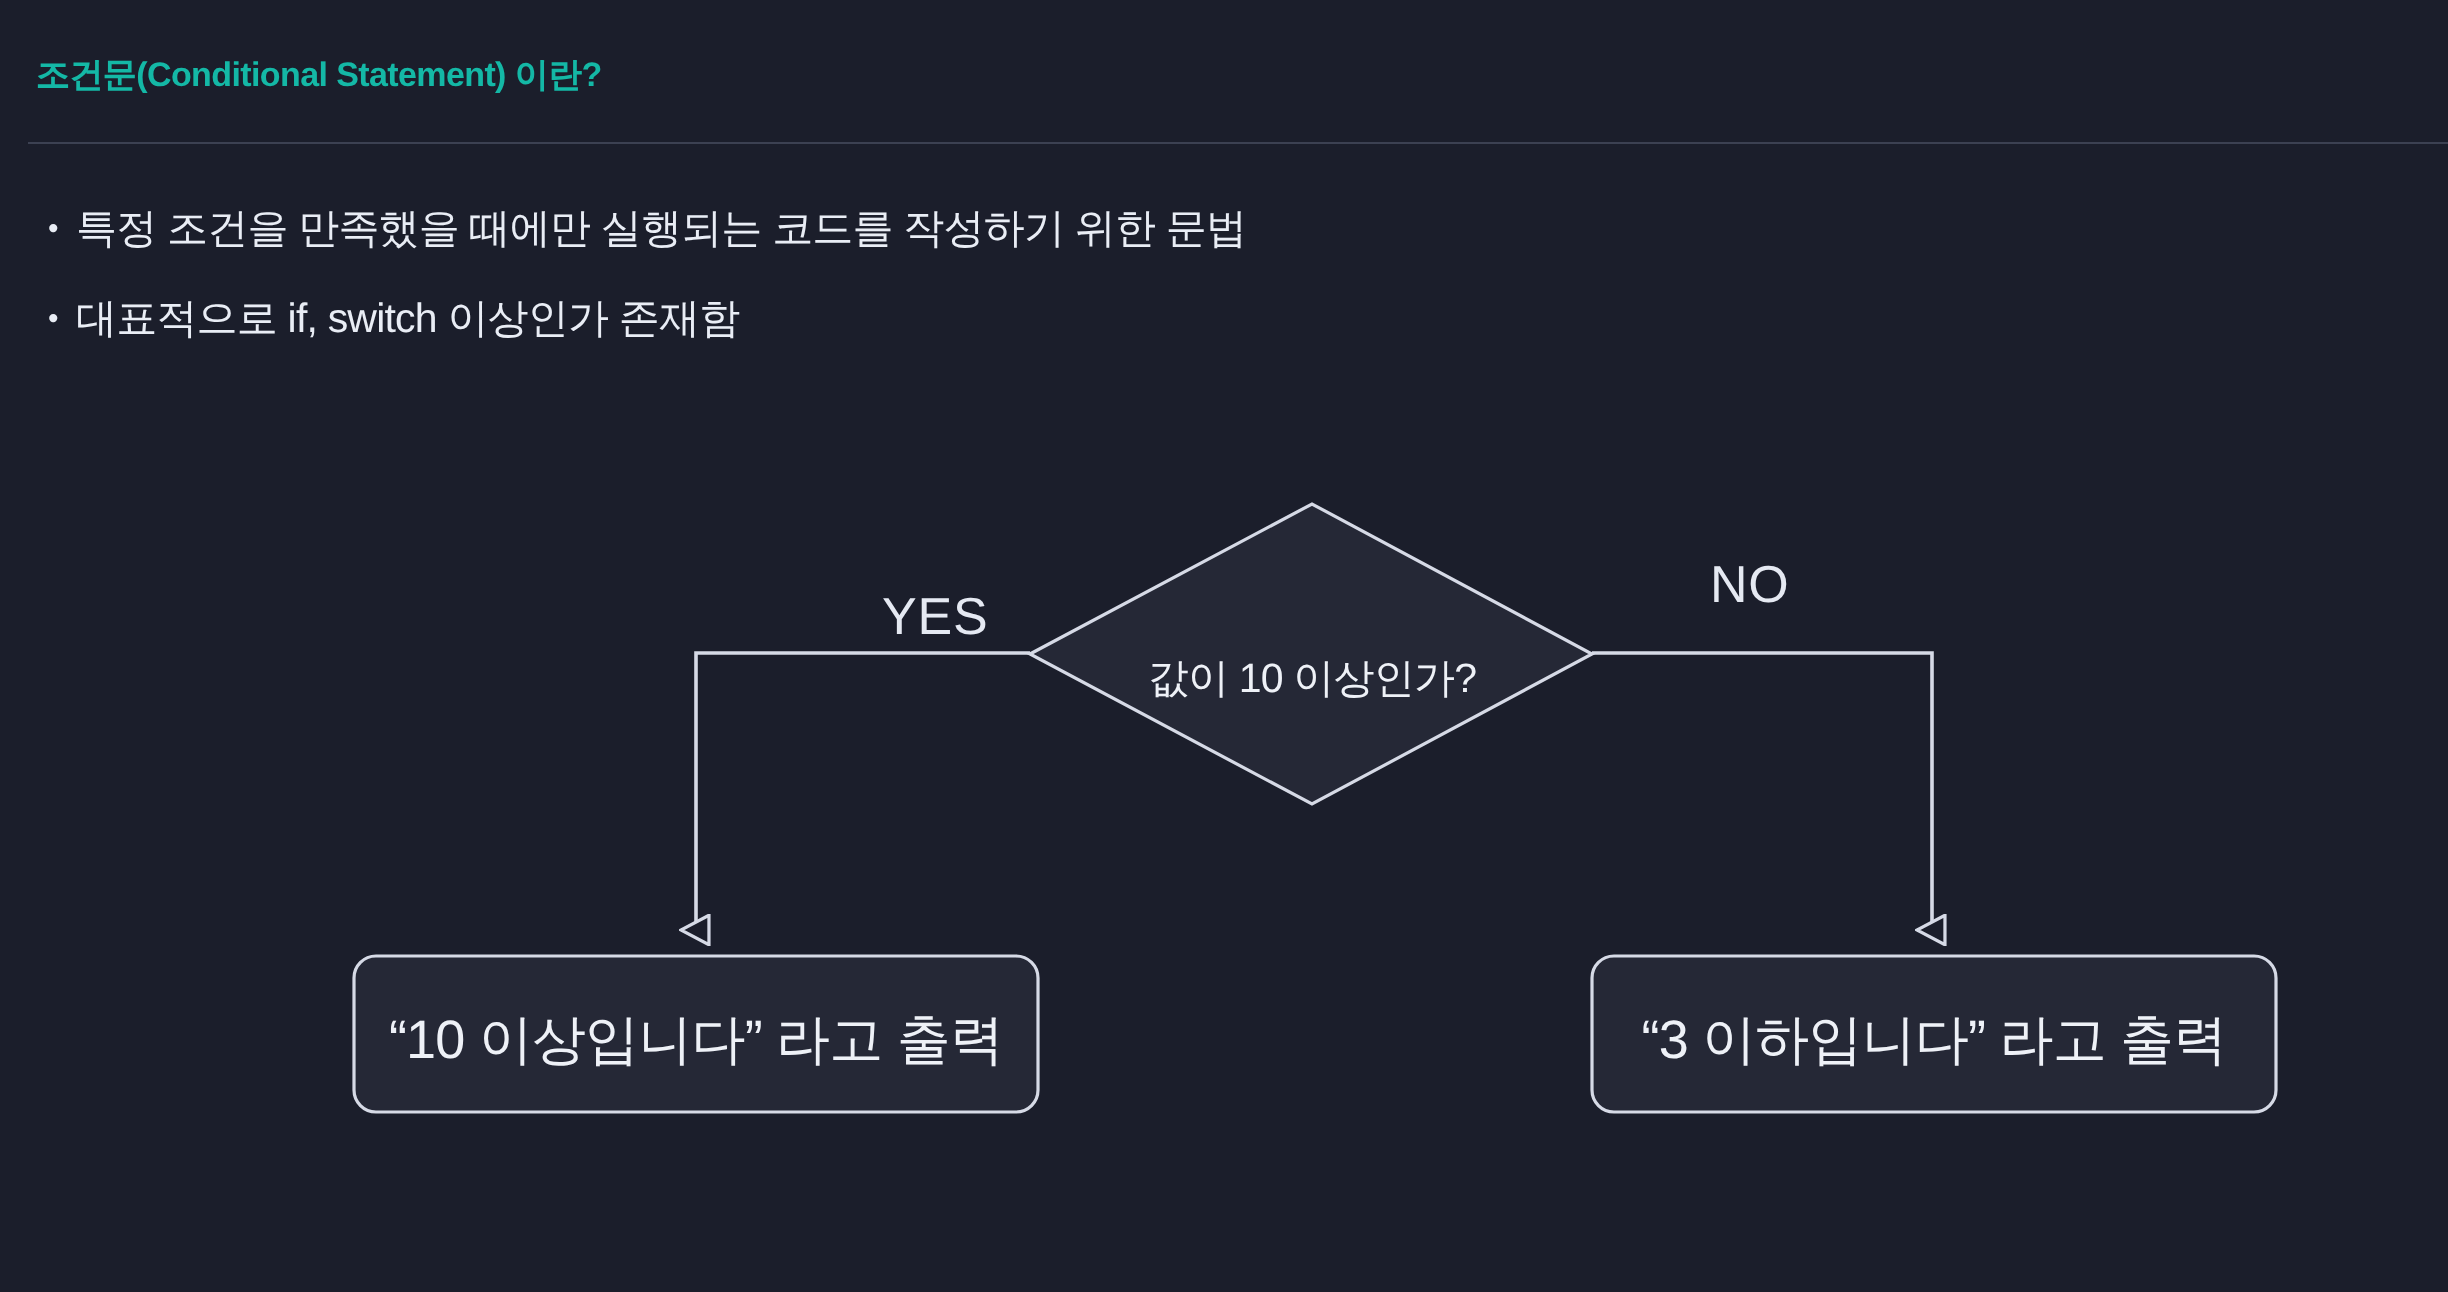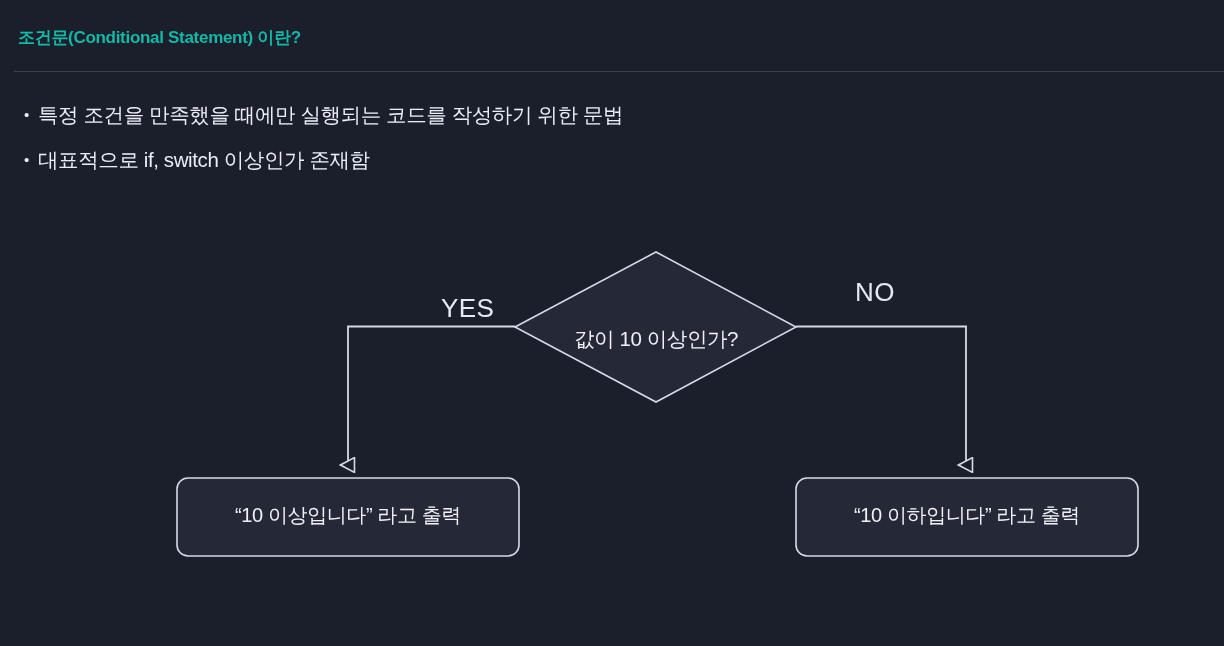--- a/index.html
+++ b/index.html
@@ -104,21 +104,21 @@
     font-size: 20.5px;
     color: #eef1f7;
     letter-spacing: -0.4px;
     white-space: nowrap;
     margin-top: 12px;
   }
 
   .process-label {
     position: absolute;
     top: 502px;
-    font-size: 20px;
+    font-size: 27px;
     color: #eef1f7;
     letter-spacing: -0.4px;
     text-align: center;
     white-space: nowrap;
   }
 
   .process-label.left  { left: 177px; width: 342px; }
   .process-label.right { left: 796px; width: 342px; }
 </style>
 </head>
@@ -163,15 +163,15 @@
   </svg>
 
   <div class="diamond-label">값이 10 이상인가?</div>
 
   <div class="edge-label yes">YES</div>
 
   <div class="edge-label no">NO</div>
 
   <div class="process-label left">“10 이상입니다” 라고 출력</div>
 
-  <div class="process-label right">“10 이하입니다” 라고 출력</div>
+  <div class="process-label right">“3 이하입니다” 라고 출력</div>
 
 </div>
 
 </body></html>

